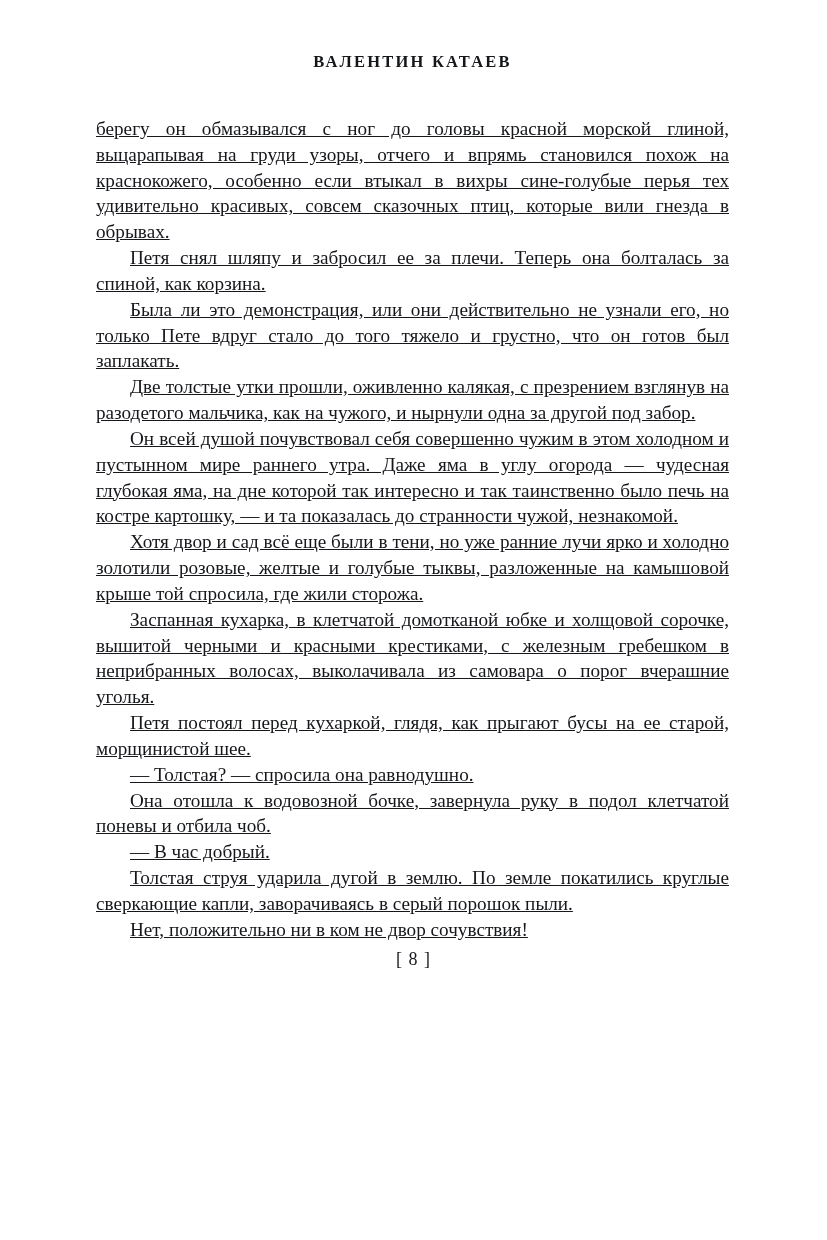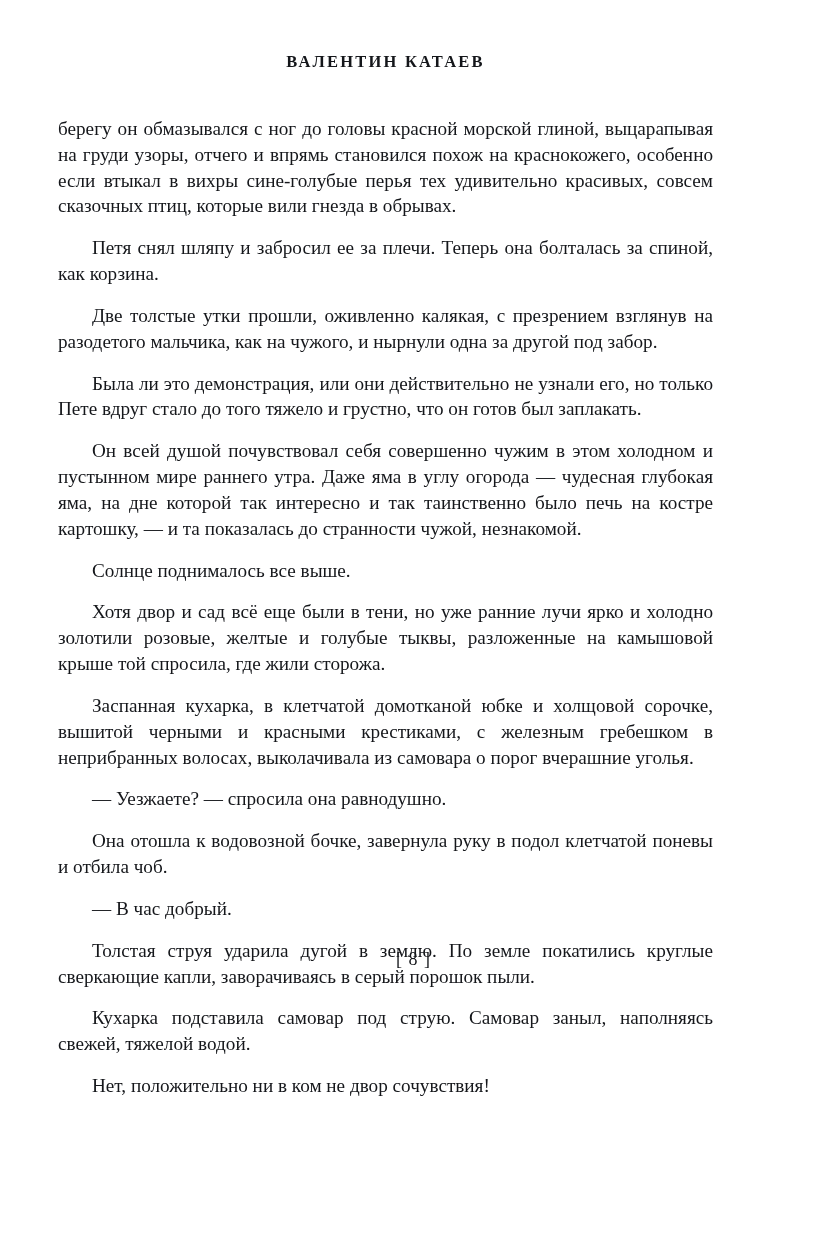--- a/index.html
+++ b/index.html
@@ -11,21 +11,21 @@
     width: 827px;
     height: 1240px;
     font-family: "Liberation Serif", "DejaVu Serif", serif;
     color: #111111;
   }
   .page {
     position: relative;
     width: 827px;
     height: 1032px;
     box-sizing: border-box;
-    padding: 52px 98px 40px 42px;
+    padding: 52px 98px 40px 96px;
     background: #ffffff;
   }
   .running-head {
     text-align: center;
     font-size: 16.5px;
     letter-spacing: 2.2px;
     font-weight: 600;
     color: #14161a;
     margin: 0 0 44px 0;
     font-variant: small-caps;
@@ -33,22 +33,23 @@
   }
   .body-text {
     font-size: 19.2px;
     line-height: 1.345;
     text-align: justify;
     text-justify: inter-word;
     color: #15171b;
     hyphens: manual;
   }
   .body-text p {
-    margin: 16px;
+    margin: 0;
     text-indent: 34px;
+    text-decoration: underline;
   }
   .body-text p.no-indent {
     text-indent: 0;
   }
   .folio {
     position: absolute;
     left: 0;
     right: 0;
     bottom: 62px;
     text-align: center;
@@ -60,29 +61,28 @@
 </head>
 <body>
 
 <div class="page">
 
   <div class="running-head">Валентин Катаев</div>
 
   <div class="body-text">
       <p class="no-indent">берегу он обмазывался с ног до головы красной морской глиной, выцарапывая на груди узоры, отчего и впрямь становился похож на краснокожего, особенно если втыкал в вихры сине-голубые перья тех удивительно красивых, совсем сказочных птиц, которые вили гнезда в обрывах.</p>
       <p>Петя снял шляпу и забросил ее за плечи. Теперь она болталась за спиной, как корзина.</p>
+      <p>Была ли это демонстрация, или они действительно не узнали его, но только Пете вдруг стало до того тяжело и грустно, что он готов был заплакать.</p>
       <p>Две толстые утки прошли, оживленно калякая, с презрением взглянув на разодетого мальчика, как на чужого, и нырнули одна за другой под забор.</p>
-      <p>Была ли это демонстрация, или они действительно не узнали его, но только Пете вдруг стало до того тяжело и грустно, что он готов был заплакать.</p>
       <p>Он всей душой почувствовал себя совершенно чужим в этом холодном и пустынном мире раннего утра. Даже яма в углу огорода — чудесная глубокая яма, на дне которой так интересно и так таинственно было печь на костре картошку, — и та показалась до странности чужой, незнакомой.</p>
-      <p>Солнце поднималось все выше.</p>
       <p>Хотя двор и сад всё еще были в тени, но уже ранние лучи ярко и холодно золотили розовые, желтые и голубые тыквы, разложенные на камышовой крыше той спросила, где жили сторожа.</p>
       <p>Заспанная кухарка, в клетчатой домотканой юбке и холщовой сорочке, вышитой черными и красными крестиками, с железным гребешком в неприбранных волосах, выколачивала из самовара о порог вчерашние уголья.</p>
-      <p>— Уезжаете? — спросила она равнодушно.</p>
+      <p>Петя постоял перед кухаркой, глядя, как прыгают бусы на ее старой, морщинистой шее.</p>
+      <p>— Толстая? — спросила она равнодушно.</p>
       <p>Она отошла к водовозной бочке, завернула руку в подол клетчатой поневы и отбила чоб.</p>
       <p>— В час добрый.</p>
       <p>Толстая струя ударила дугой в землю. По земле покатились круглые сверкающие капли, заворачиваясь в серый порошок пыли.</p>
-      <p>Кухарка подставила самовар под струю. Самовар заныл, наполняясь свежей, тяжелой водой.</p>
       <p>Нет, положительно ни в ком не двор сочувствия!</p>
     </div>
 
   <div class="folio">[ 8 ]</div>
 
 </div>
 
 </body></html>

